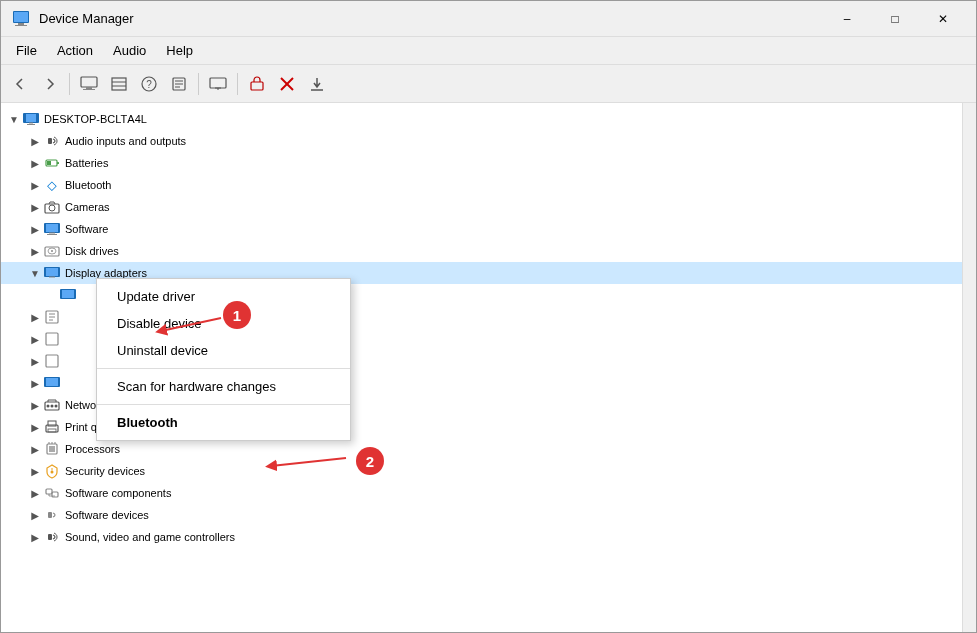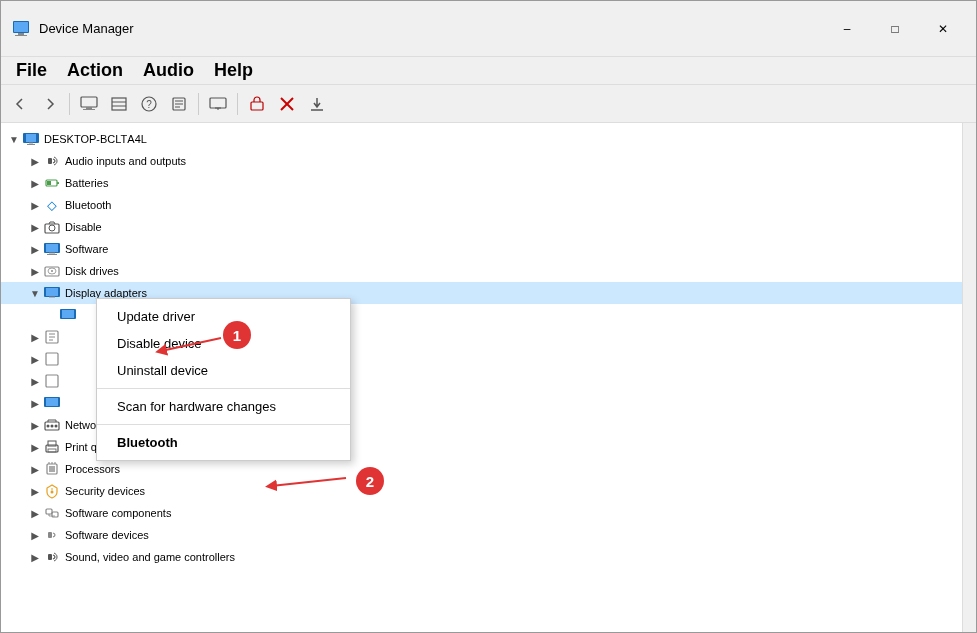--- a/index.html
+++ b/index.html
@@ -14,21 +14,21 @@
     .window {
       width: 977px;
       height: 633px;
       background: #fff;
       border: 1px solid #999;
       display: flex;
       flex-direction: column;
     }
     .title-bar {
       background: #f0f0f0;
-      height: 56px;
+      height: 36px;
       display: flex;
       align-items: center;
       padding: 0 10px;
       border-bottom: 1px solid #ddd;
       justify-content: space-between;
     }
     .title-bar-left {
       display: flex;
       align-items: center;
       gap: 8px;
@@ -60,22 +60,21 @@
       background: #f0f0f0;
       height: 28px;
       display: flex;
       align-items: center;
       padding: 0 5px;
       border-bottom: 1px solid #ddd;
     }
     .menu-item {
       padding: 4px 10px;
       cursor: pointer;
-      font-size: 18px;
-      font-weight: bold;
+      font-size: 13px;
     }
     .toolbar {
       background: #f0f0f0;
       height: 38px;
       display: flex;
       align-items: center;
       padding: 0 5px;
       border-bottom: 1px solid #ddd;
       gap: 2px;
     }
@@ -354,21 +353,21 @@
 
       <div class="tree-item indent-1">
         <span class="expand-arrow">▶</span>
         <span class="item-icon">
           <svg width="16" height="16" viewBox="0 0 16 16">
               <rect x="1" y="5" width="14" height="9" rx="1" fill="none" stroke="#555" stroke-width="1.2"></rect>
               <circle cx="8" cy="9" r="3" fill="none" stroke="#555" stroke-width="1"></circle>
               <path d="M5 5l1-2h4l1 2" fill="none" stroke="#555" stroke-width="1"></path>
             </svg>
         </span>
-        <span class="item-label">Disable</span>
+        <span class="item-label">Cameras</span>
       </div>
 
       <div class="tree-item indent-1">
         <span class="expand-arrow">▶</span>
         <span class="item-icon">
           <svg width="18" height="16" viewBox="0 0 18 16">
               <rect x="1" y="2" width="16" height="10" rx="1" fill="#1a6bb5"></rect>
               <rect x="3" y="3" width="12" height="8" fill="#5ba8f5"></rect>
               <line x1="6" y1="12" x2="12" y2="12" stroke="#888" stroke-width="1"></line>
               <rect x="4" y="13" width="10" height="1" fill="#888"></rect>

